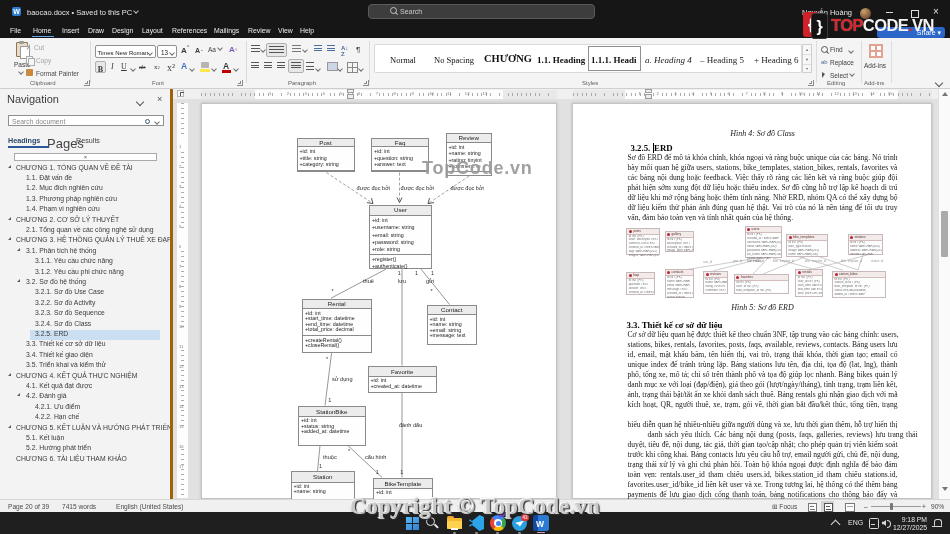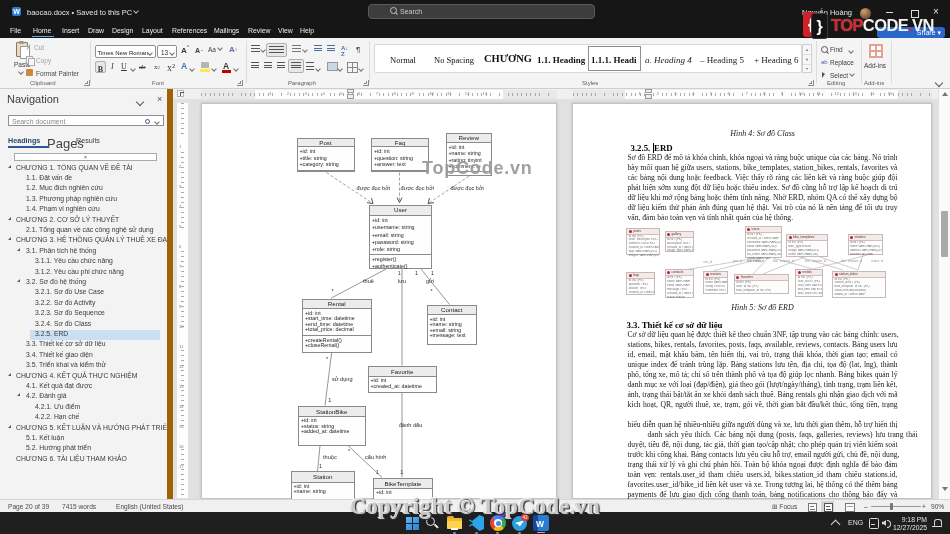--- a/index.html
+++ b/index.html
@@ -13,21 +13,21 @@
 #ribbon{position:absolute;left:0;top:38px;width:950px;height:51px;background:#f4f4f4;border-bottom:1px solid #cecece;box-sizing:border-box;color:#3a3a3a;}
 #ribbon .lbl{position:absolute;top:42px;font-size:6px;color:#5f5f5f;}
 #ribbon .sep{position:absolute;top:3px;height:42px;width:1px;background:#dcdcdc;}
 #ribbon .ltx{font-size:6.5px;color:#3c3c3c;position:absolute;}
 #ribbon .gray{color:#a2a2a2;}
 .launch{position:absolute;width:5px;height:5px;border-right:1px solid #8a8a8a;border-bottom:1px solid #8a8a8a;}
 .launch:before{content:"";position:absolute;right:1px;bottom:1px;width:2px;height:2px;border-right:1px solid #8a8a8a;border-bottom:1px solid #8a8a8a;}
 .chev{display:inline-block;width:3px;height:3px;border-right:1px solid #707070;border-bottom:1px solid #707070;transform:rotate(45deg);vertical-align:2px;}
 .rnum{position:absolute;font-size:4.2px;color:#808080;line-height:4px;}
 
-#nav{position:absolute;left:0;top:89px;width:173px;height:410px;background:#f3f3f3;border-right:6px solid #a16207;box-sizing:border-box;overflow:hidden;}
+#nav{position:absolute;left:0;top:89px;width:173px;height:410px;background:#f3f3f3;border-right:3px solid #a16207;box-sizing:border-box;overflow:hidden;}
 #tree .it{position:absolute;color:#3a3a3a;font-size:6.8px;white-space:nowrap;}
 .tri{position:absolute;width:0;height:0;border-bottom:3.5px solid #5a5a5a;border-left:3.5px solid transparent;}
 
 #doc{position:absolute;left:173px;top:99px;width:777px;height:400px;background:#e1e1e1;overflow:hidden;}
 .page{position:absolute;background:#fff;border:1px solid #c3c3c3;box-sizing:border-box;box-shadow:0 0 3px rgba(0,0,0,.18);}
 
 .uml{position:absolute;background:#fefefe;border:1px solid #8a8a8a;box-sizing:border-box;font-size:5.3px;color:#1d1d1d;}
 .uml .hd{background:#ececec;border-bottom:1px solid #8a8a8a;text-align:center;font-size:6.2px;height:7.5px;line-height:7.5px;}
 .uml .rw{padding-left:2px;line-height:6.4px;white-space:nowrap;}
 .uml .sp{border-top:1px solid #8a8a8a;height:0;}

